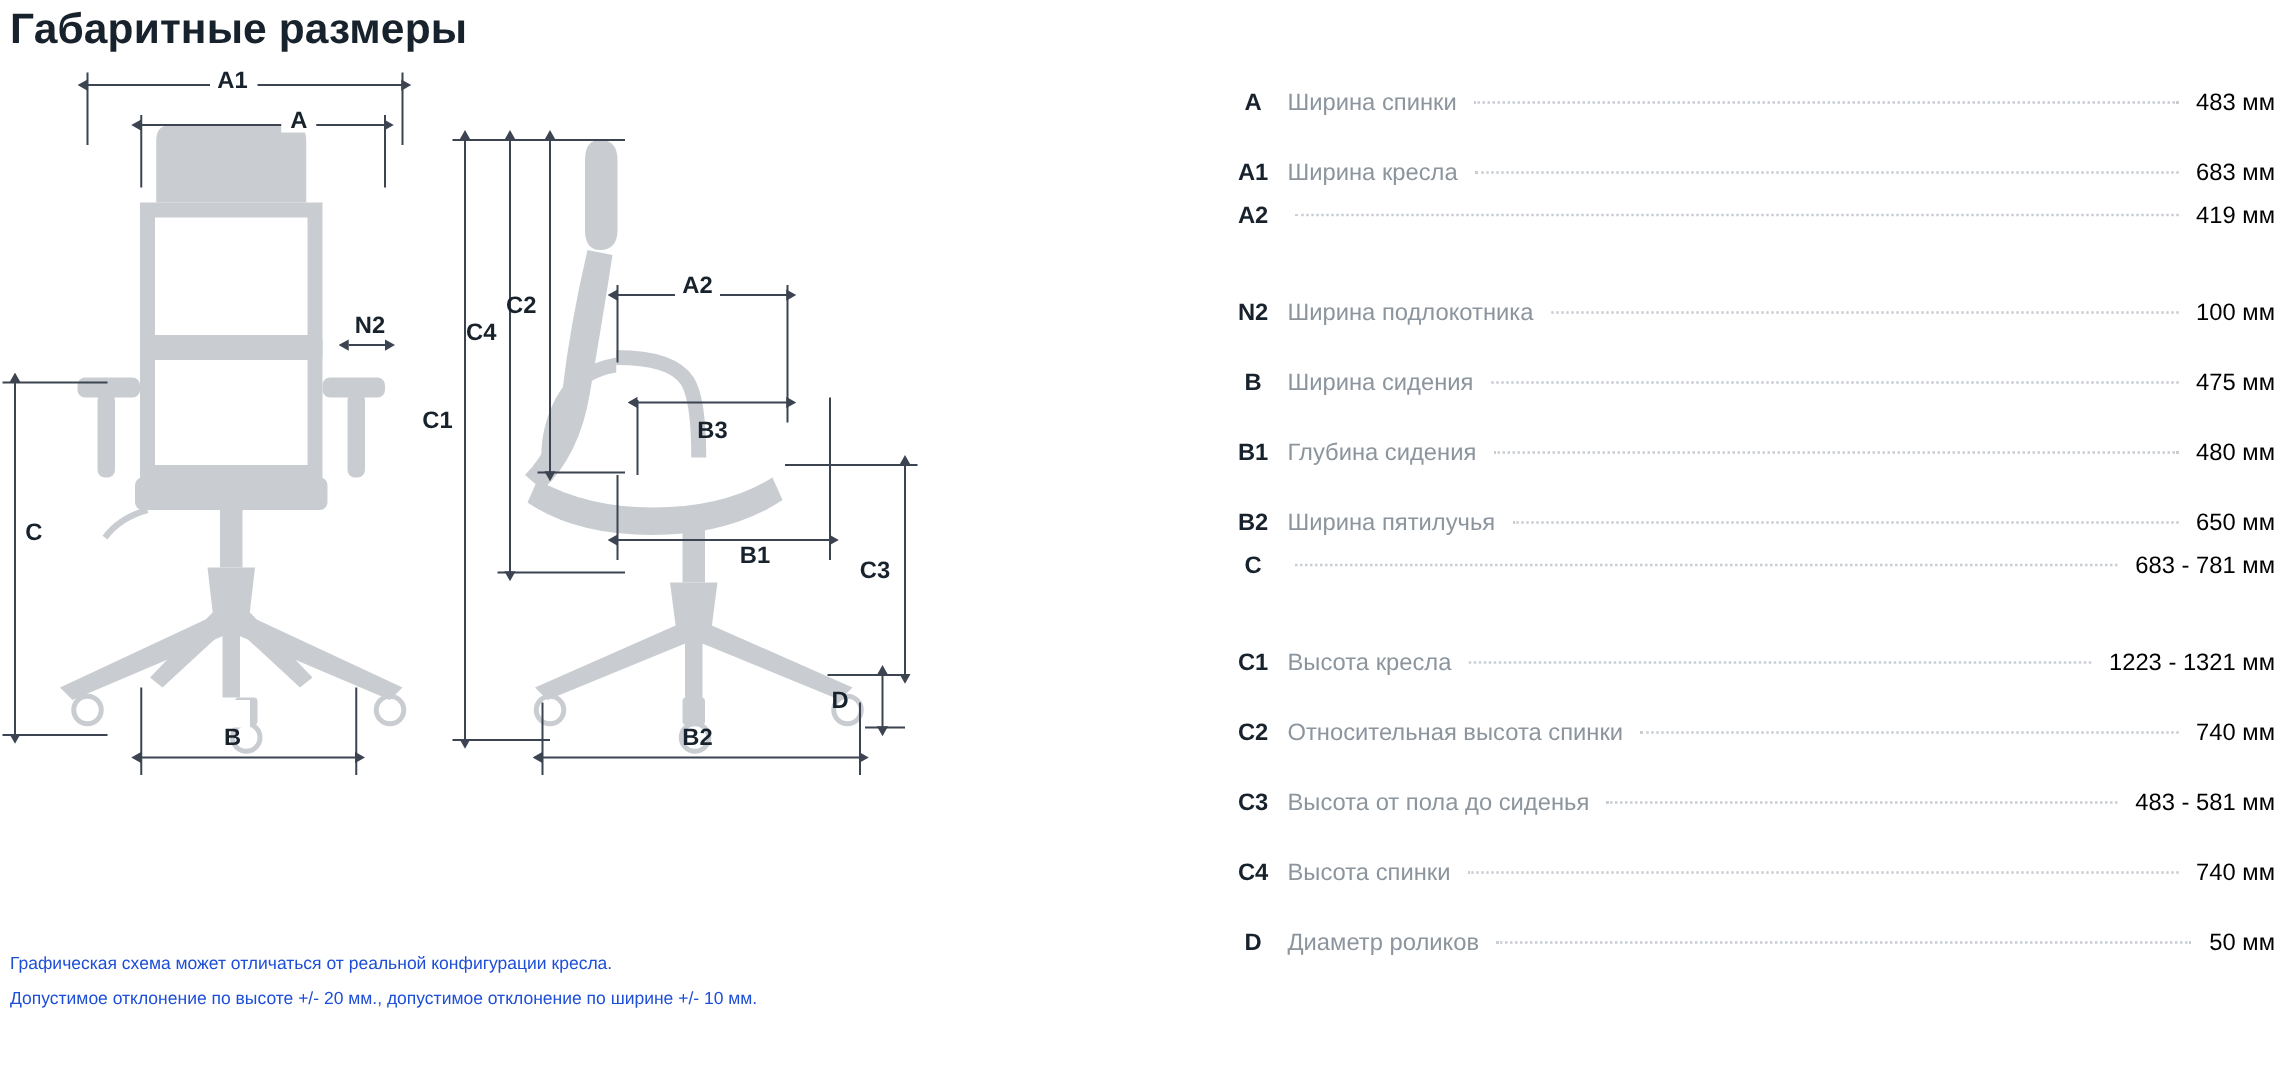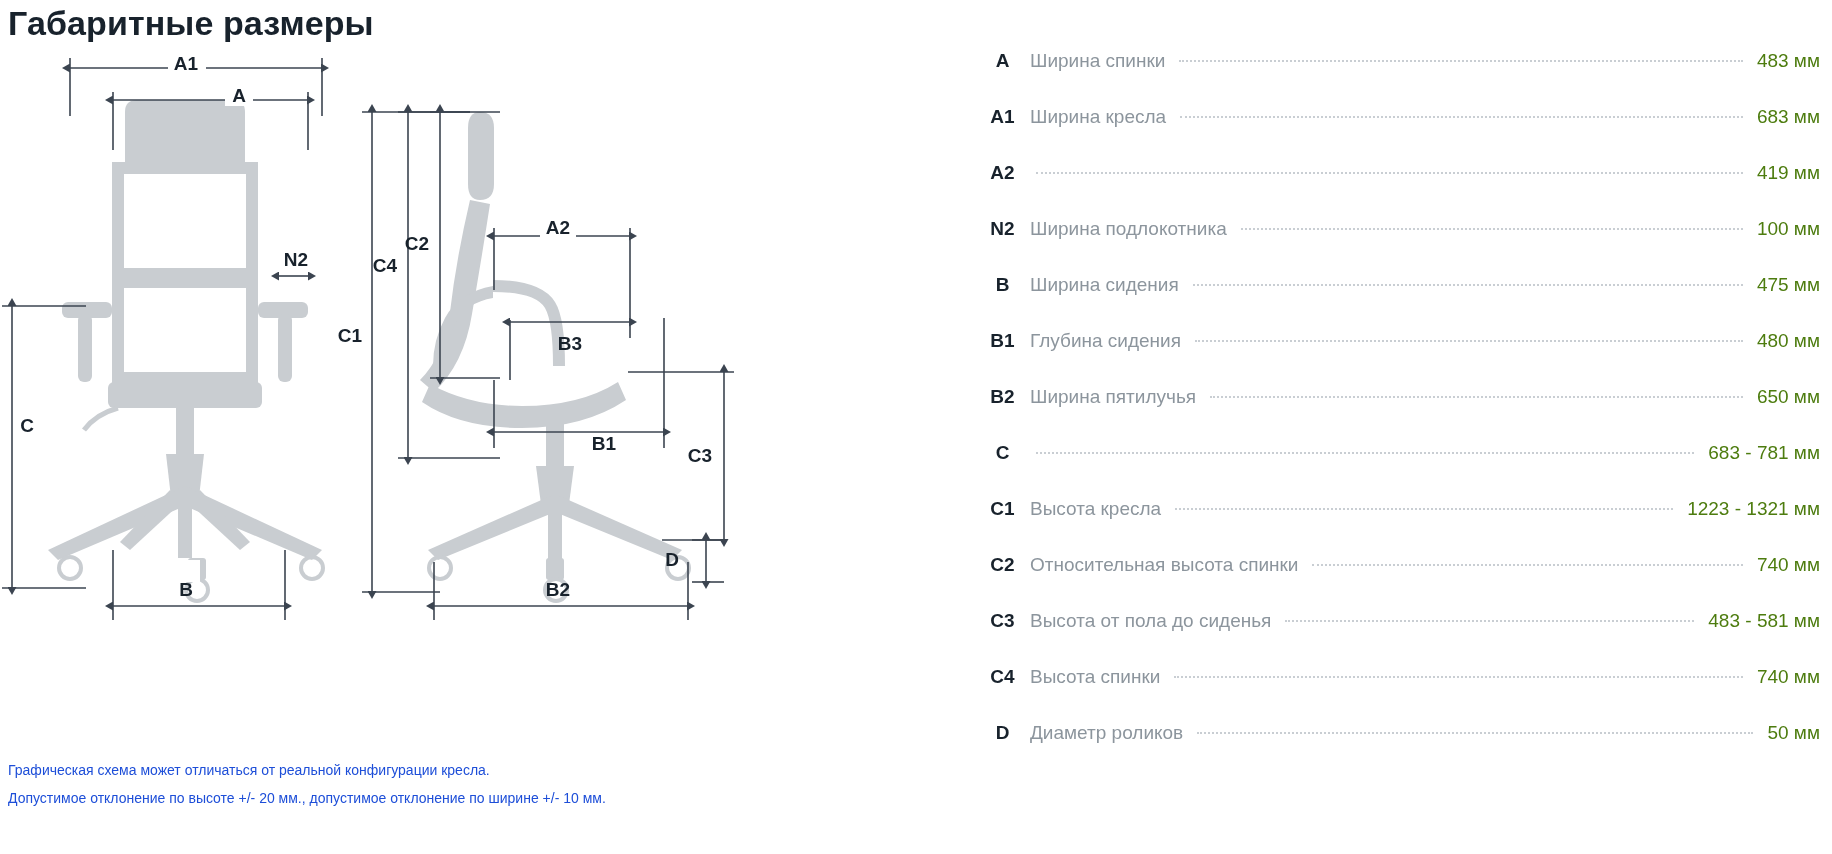--- a/index.html
+++ b/index.html
@@ -65,31 +65,32 @@
     text-align: center;
     font-size: 19px;
     font-weight: bold;
     color: #18222c;
   }
   .spec-name {
     font-size: 19px;
     color: #8c959d;
     white-space: nowrap;
     padding-right: 8px;
+    margin-top: 22px;
   }
   .spec-dots {
     flex: 1 1 auto;
     border-bottom: 2px dotted #c9ced3;
     transform: translateY(-5px);
     min-width: 12px;
     margin: 0 6px;
   }
   .spec-value {
     font-size: 19px;
-    color: #4d7c0f;
+    color: #000000;
     white-space: nowrap;
     text-align: right;
     padding-left: 8px;
   }
 </style>
 </head>
 <body>
 
 <div class="page">
 

